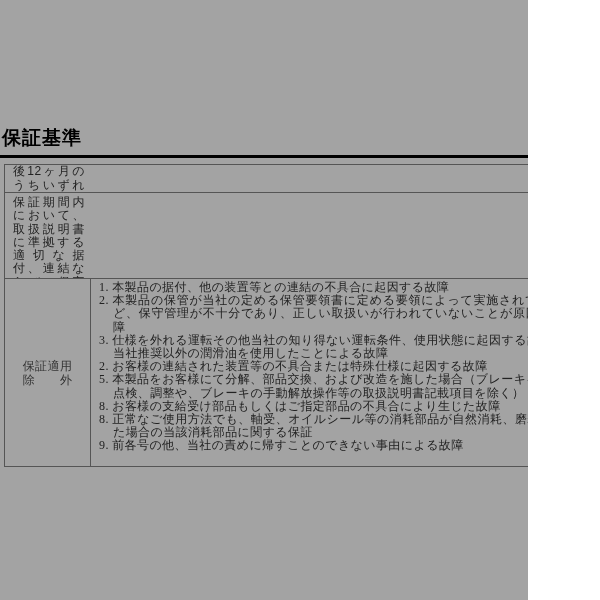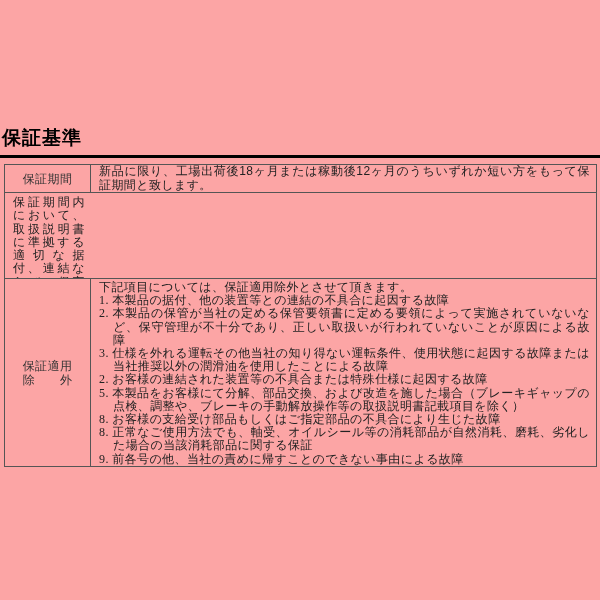--- a/index.html
+++ b/index.html
@@ -1,19 +1,19 @@
 <!DOCTYPE html>
 <html lang="ja"><head>
 <meta charset="utf-8">
 <style>
   html,body{margin:0;padding:0;}
   .page{
     position:relative;
-    width:600px;height:600px;
-    background:#fca5a5;
+    width:528px;height:600px;
+    background:#a3a3a3;
     overflow:hidden;
     font-family:"Liberation Sans","DejaVu Sans",sans-serif;
     color:#222222;
   }
   .page-title{
     position:absolute;
     left:2px;top:124px;
     font-size:19px;
     font-weight:bold;
     color:#000000;
@@ -82,41 +82,37 @@
 <body>
 
 <div class="page">
 
   <h1 class="page-title">保証基準</h1>
   <div class="title-rule"></div>
 
   <div class="wtable">
 
     <div class="wrow row-period">
-      <div class="cell label-cell">
-        <div>保証期間</div>
-      </div>
       <div class="cell content-cell">
         <div>新品に限り、工場出荷後18ヶ月または稼動後12ヶ月のうちいずれか短い方をもって保証期間と致します。</div>
       </div>
     </div>
 
     <div class="wrow row-content">
       <div class="cell content-cell">
         <div>保証期間内において、取扱説明書に準拠する適切な据付、連結ならびに保守管理が行われ、かつ、カタログに記載された仕様もしくは別途合意された条件下で正しい運転が行われたにも拘わらず、本製品が故障した場合は、下記保証適用除外の場合を除き無償で当社の判断において修理または代品を提供致します。ただし、本製品がお客様の他の装置等と連結している場合において、当該装置等からの取り外し、当該装置への取り付け、その他これらに付帯する工事費用、輸送等に要する費用ならびにお客様に生じた機会損失、操業損失その他の間接的な損害については当社の補償外とさせて頂きます。</div>
       </div>
     </div>
 
     <div class="wrow row-exclusions">
       <div class="cell label-cell">
         <div>保証適用</div>
         <div>除　　外</div>
       </div>
       <div class="cell content-cell">
-        <div>下記項目については、保証適用除外とさせて頂きます。</div>
         <div class="exclusion-item">1. 本製品の据付、他の装置等との連結の不具合に起因する故障</div>
         <div class="exclusion-item">2. 本製品の保管が当社の定める保管要領書に定める要領によって実施されていないなど、保守管理が不十分であり、正しい取扱いが行われていないことが原因による故障</div>
         <div class="exclusion-item">3. 仕様を外れる運転その他当社の知り得ない運転条件、使用状態に起因する故障または当社推奨以外の潤滑油を使用したことによる故障</div>
         <div class="exclusion-item">2. お客様の連結された装置等の不具合または特殊仕様に起因する故障</div>
         <div class="exclusion-item">5. 本製品をお客様にて分解、部品交換、および改造を施した場合（ブレーキギャップの点検、調整や、ブレーキの手動解放操作等の取扱説明書記載項目を除く）</div>
         <div class="exclusion-item">8. お客様の支給受け部品もしくはご指定部品の不具合により生じた故障</div>
         <div class="exclusion-item">8. 正常なご使用方法でも、軸受、オイルシール等の消耗部品が自然消耗、磨耗、劣化した場合の当該消耗部品に関する保証</div>
         <div class="exclusion-item">9. 前各号の他、当社の責めに帰すことのできない事由による故障</div>
       </div>
     </div>

